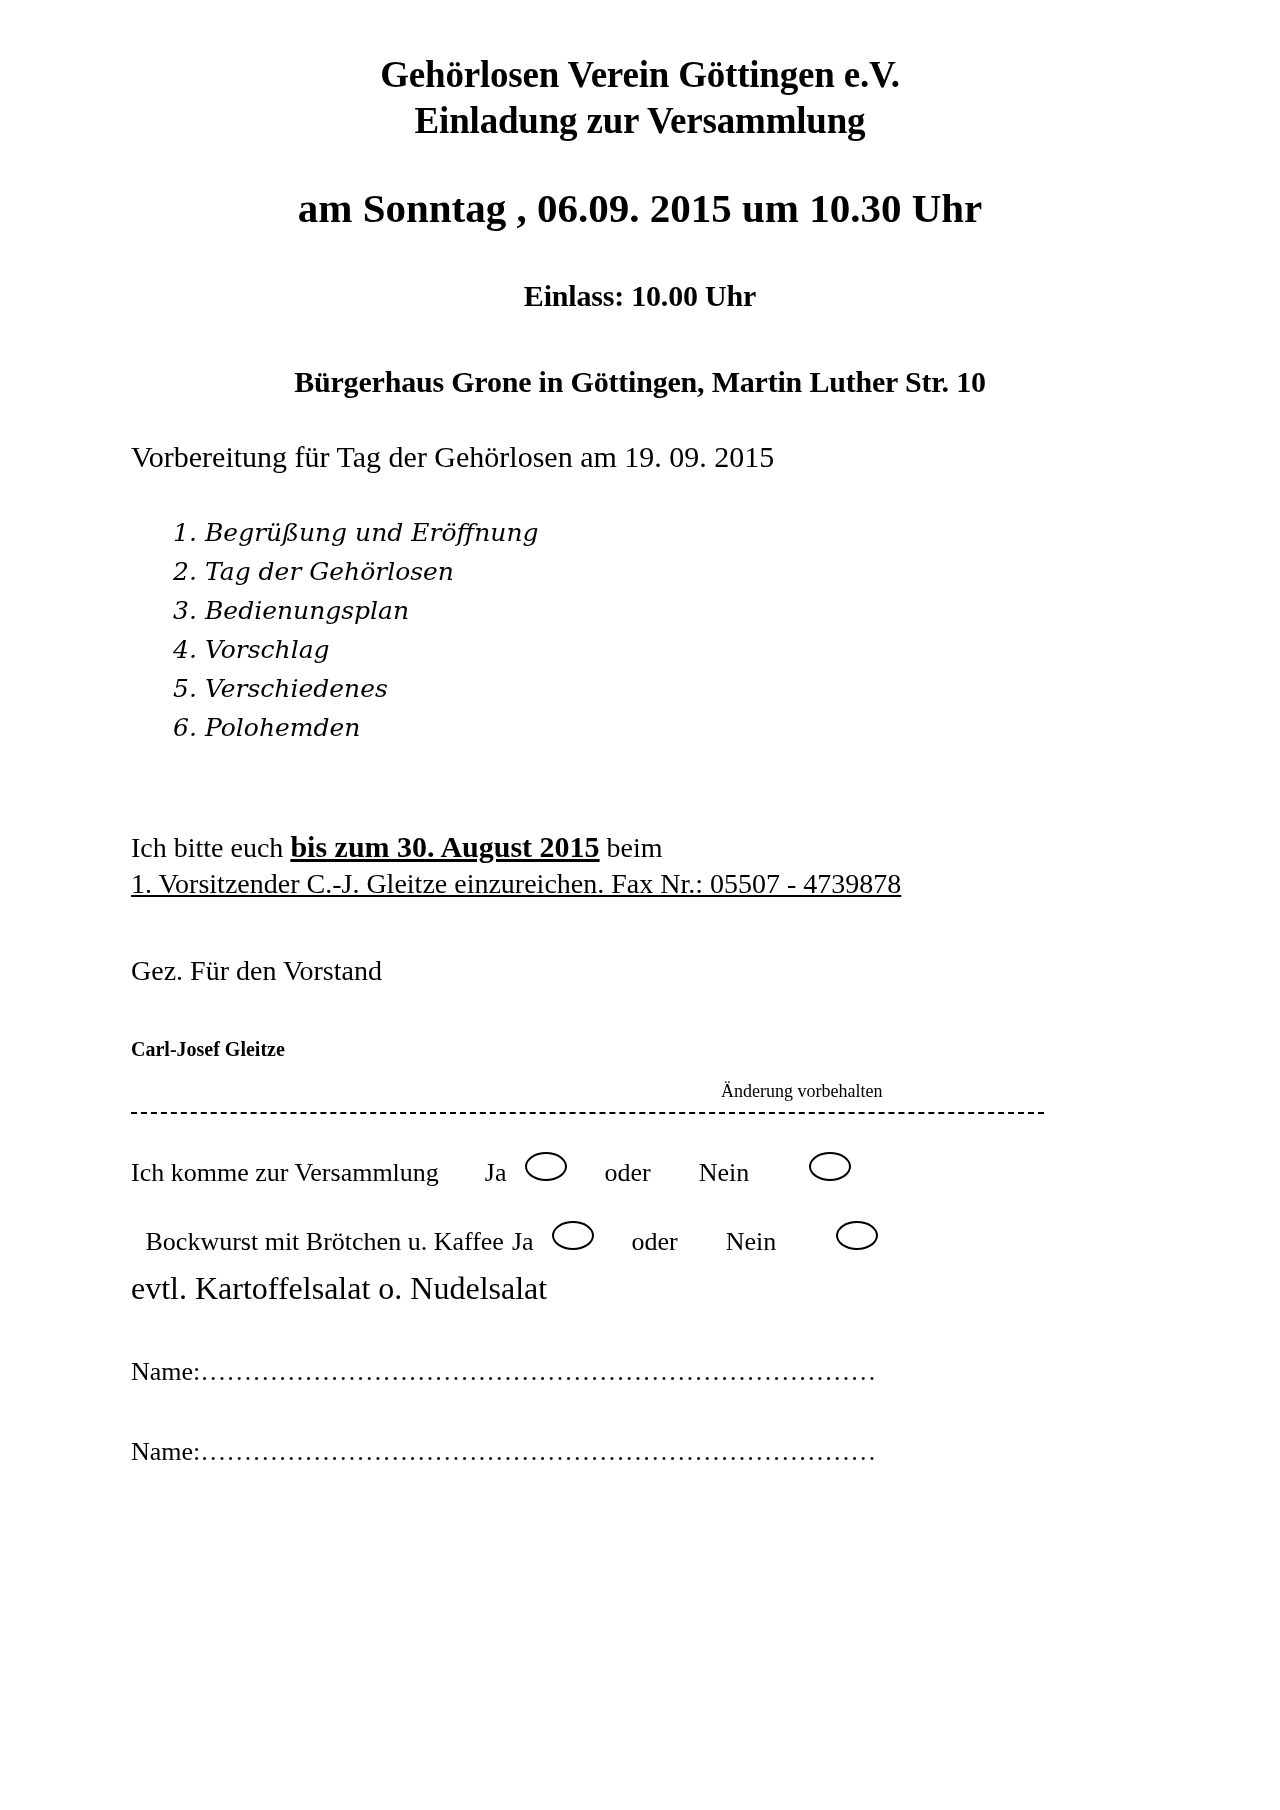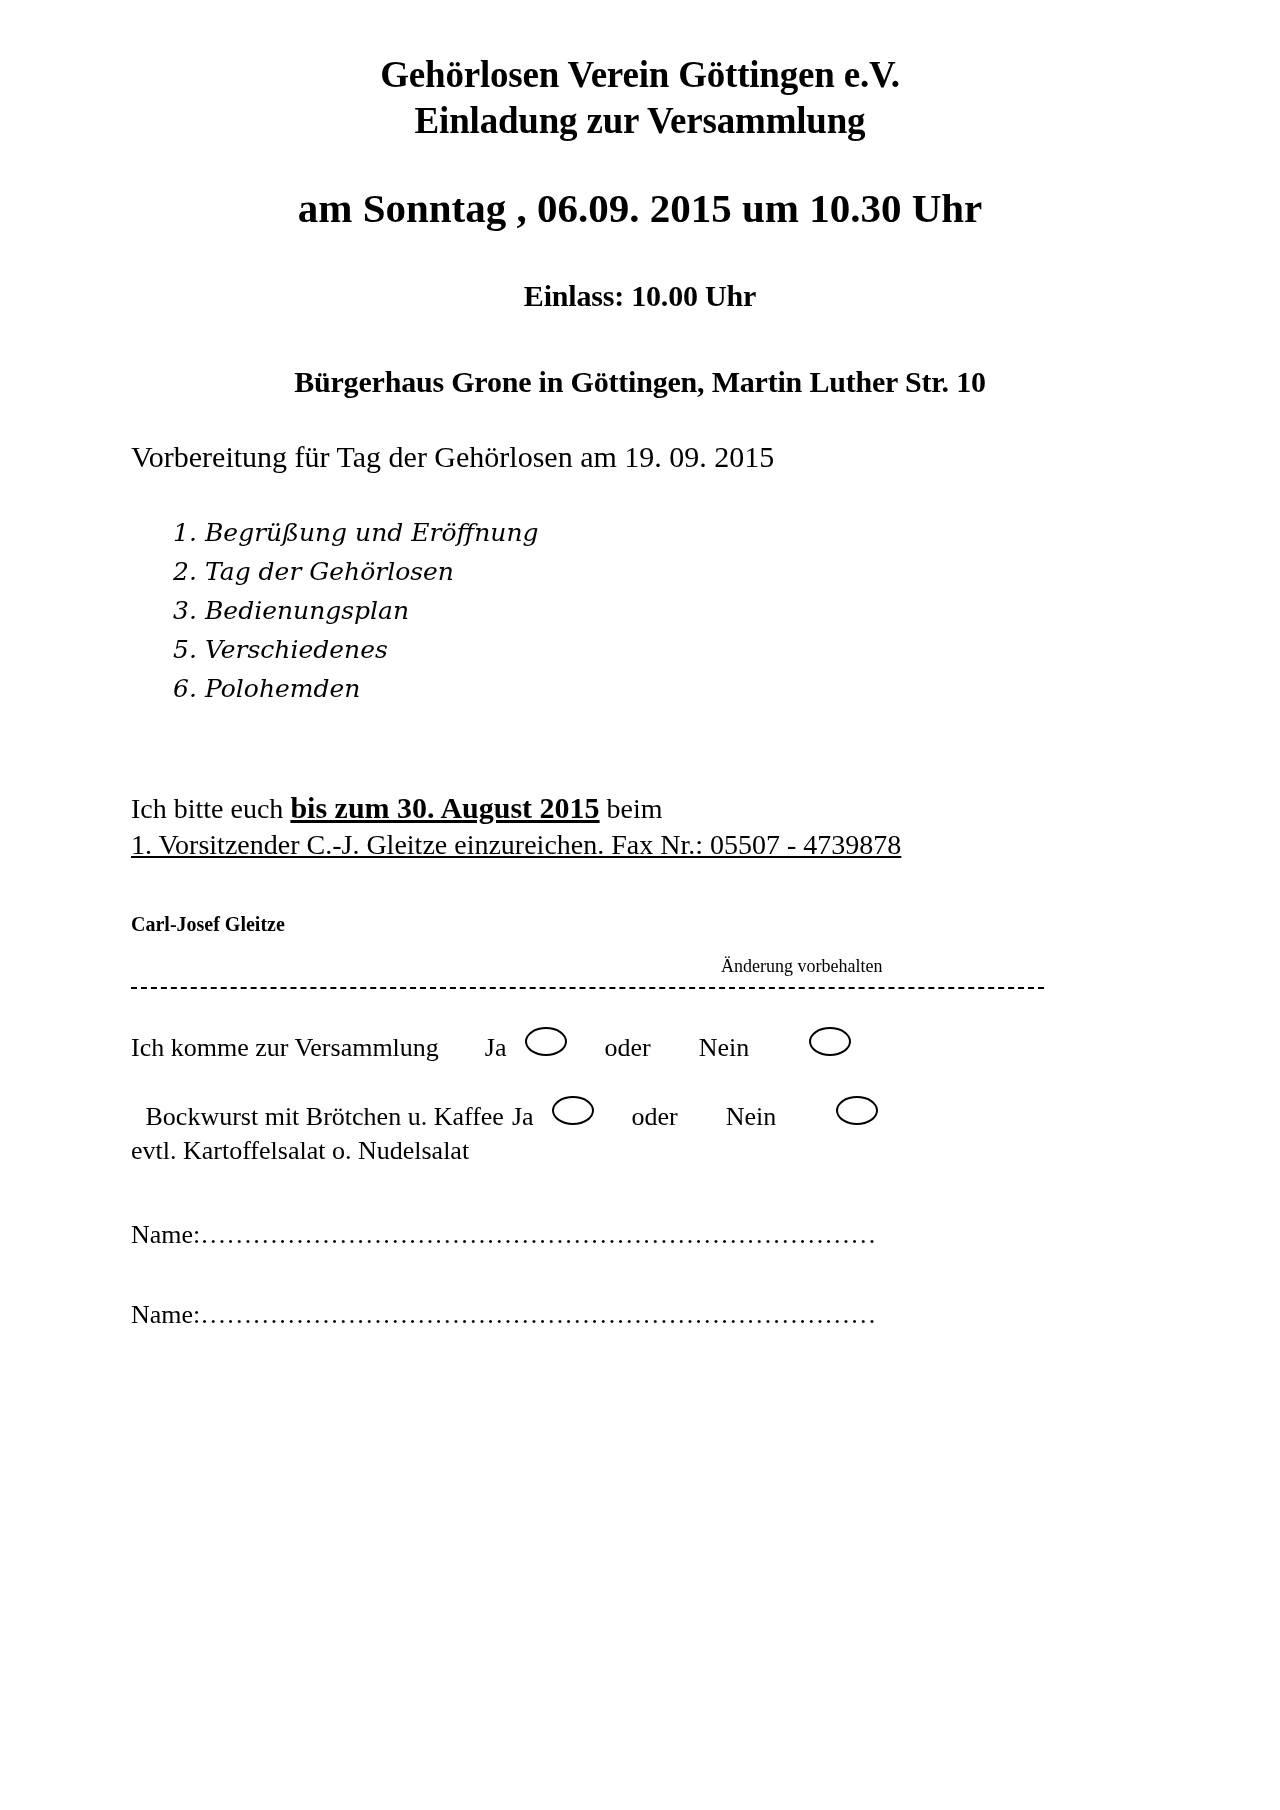--- a/index.html
+++ b/index.html
@@ -173,23 +173,23 @@
     margin-left: 38px;
     white-space: pre;
   }
   .fr-nein {
     margin-left: 48px;
     white-space: pre;
   }
   .oval.nein-oval { margin-left: 60px; }
 
   .sub-line {
-    font-size: 26px;
-    line-height: 32px;
-    margin-top: 2px;
+    font-size: 32px;
+    line-height: 32px;
+    margin-top: 14px;
   }
 
   .name-line {
     font-size: 26px;
     line-height: 32px;
     margin-top: 52px;
     white-space: pre;
   }
   .name-line.second { margin-top: 48px; }
 </style>
@@ -207,30 +207,32 @@
   </div>
 
   <div class="body-wrap">
 
     <div class="p-vorbereitung">Vorbereitung  für Tag der Gehörlosen am 19. 09. 2015</div>
 
     <ol class="agenda">
       <li><span class="num">1.</span><span>Begrüßung und Eröffnung</span></li>
       <li><span class="num">2.</span><span>Tag der Gehörlosen</span></li>
       <li><span class="num">3.</span><span>Bedienungsplan</span></li>
+      <li><span class="num">4.</span><span>Vorschlag</span></li>
       <li><span class="num">5.</span><span>Verschiedenes</span></li>
       <li><span class="num">6.</span><span>Polohemden</span></li>
     </ol>
 
 
     <div class="p-bitte"><span>Ich bitte euch </span><span class="strong-ul">bis zum 30. August 2015</span><span> beim</span></div>
 
     <div class="p-vorsitz">1. Vorsitzender C.-J. Gleitze einzureichen. Fax Nr.: 05507 - 4739878</div>
 
 
+    <div class="p-gez">Gez. Für den Vorstand</div>
 
     <div class="sig">
       <div>Carl-Josef Gleitze</div>
     </div>
 
     <div class="aenderung">Änderung vorbehalten</div>
 
     <div class="dashed-rule"></div>
 
     <div class="form-row">

